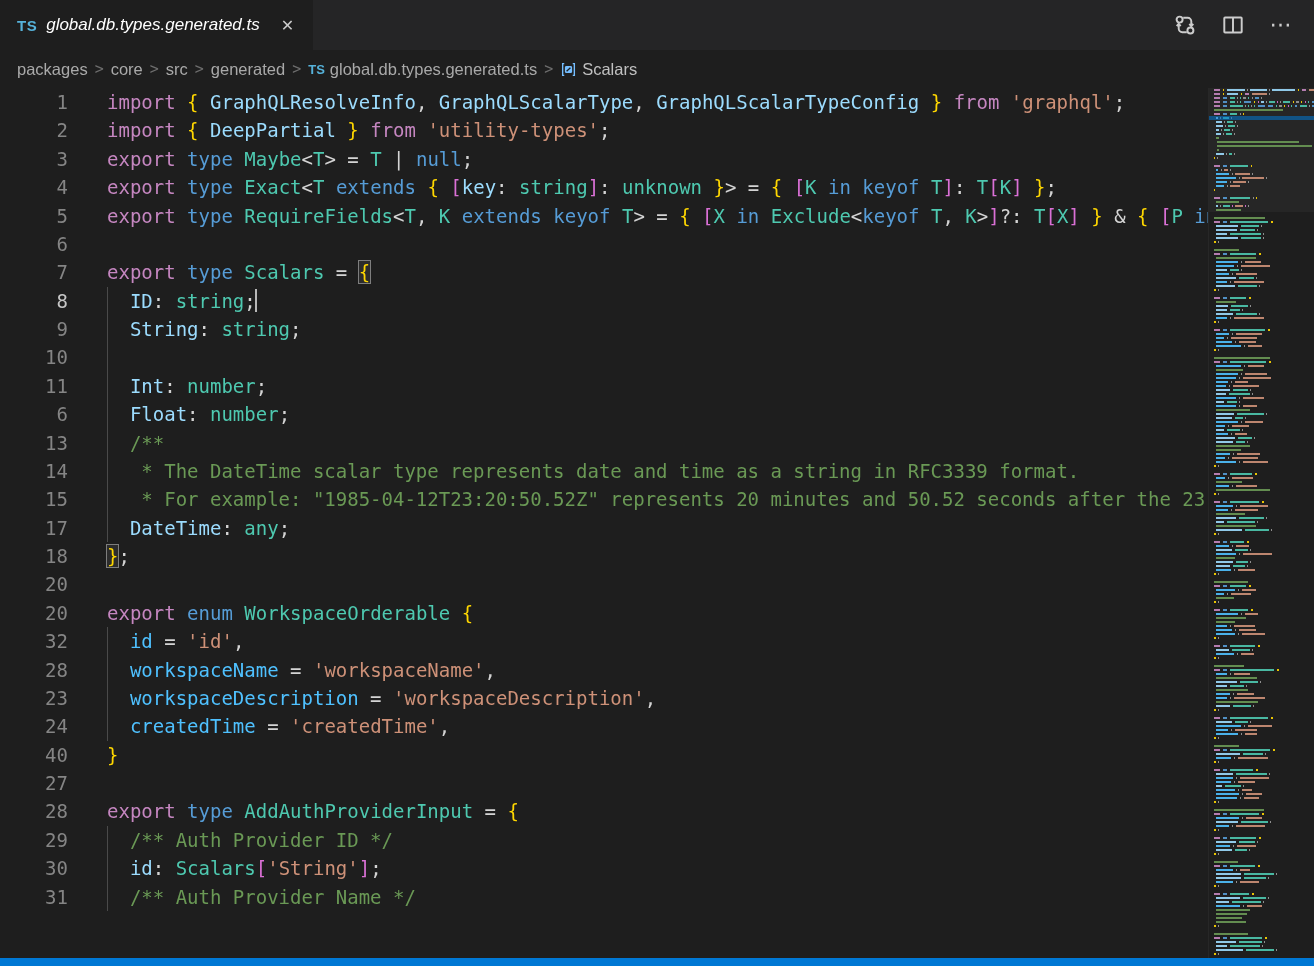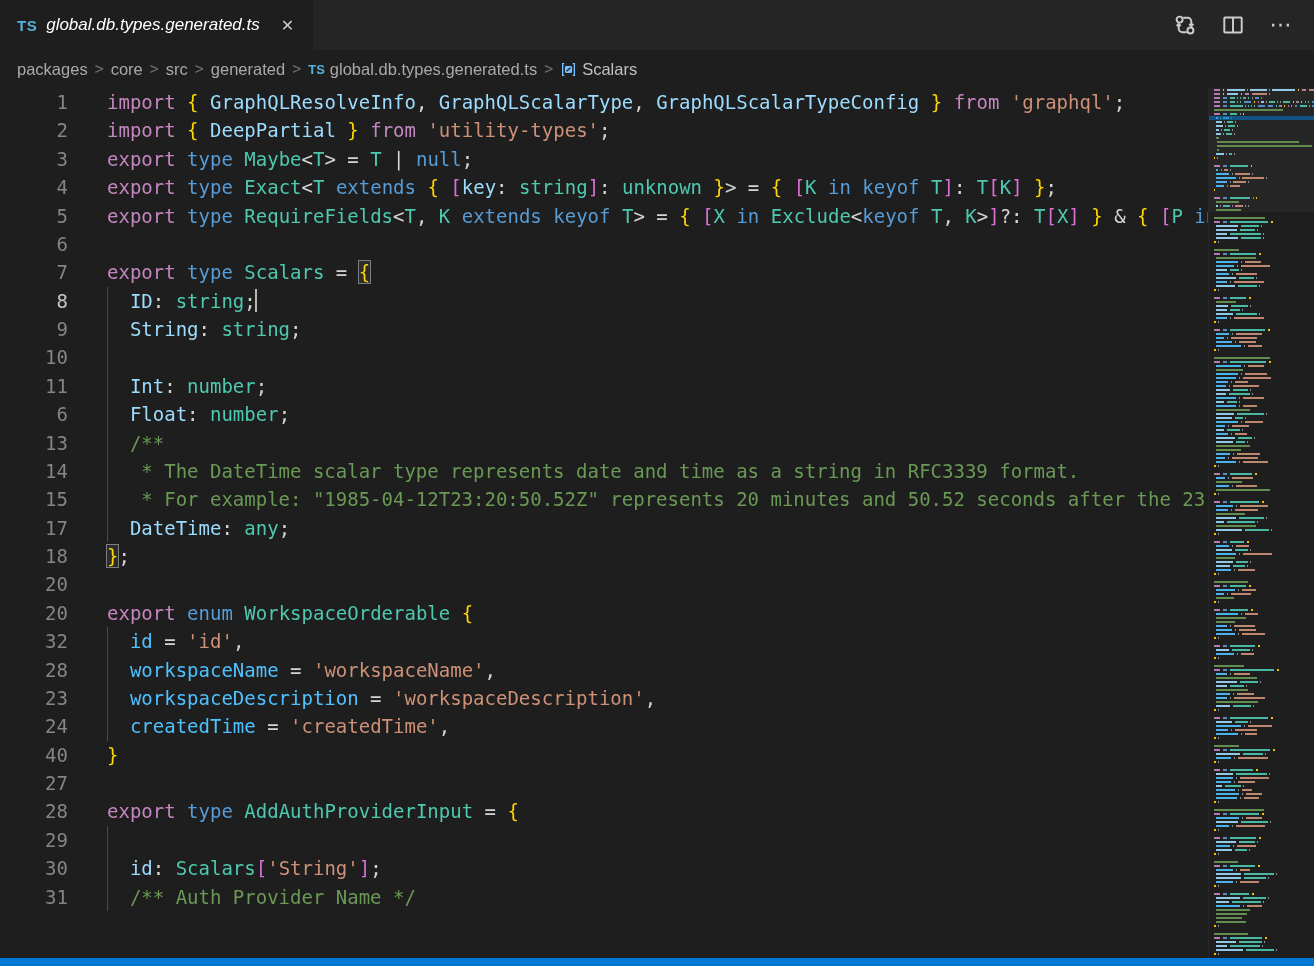--- a/index.html
+++ b/index.html
@@ -221,20 +221,21 @@
         <span class="ln">27</span>
         <span class="code"></span>
       </div>
       <div class="line">
         <span class="ln">28</span>
         <span class="code"><span class="kw">export</span><span class="pl"> </span><span class="st">type</span><span class="pl"> </span><span class="ty">AddAuthProviderInput</span><span class="pl"> = </span><span class="b1">{</span></span>
       </div>
       <div class="line">
         <span class="guide"></span>
         <span class="ln">29</span>
+        <span class="code"><span class="com">  /** Auth Provider ID */</span></span>
       </div>
       <div class="line">
         <span class="guide"></span>
         <span class="ln">30</span>
         <span class="code"><span class="pl">  </span><span class="id">id</span><span class="pl">: </span><span class="ty">Scalars</span><span class="b2">[</span><span class="str">'String'</span><span class="b2">]</span><span class="pl">;</span></span>
       </div>
       <div class="line">
         <span class="guide"></span>
         <span class="ln">31</span>
         <span class="code"><span class="com">  /** Auth Provider Name */</span></span>

